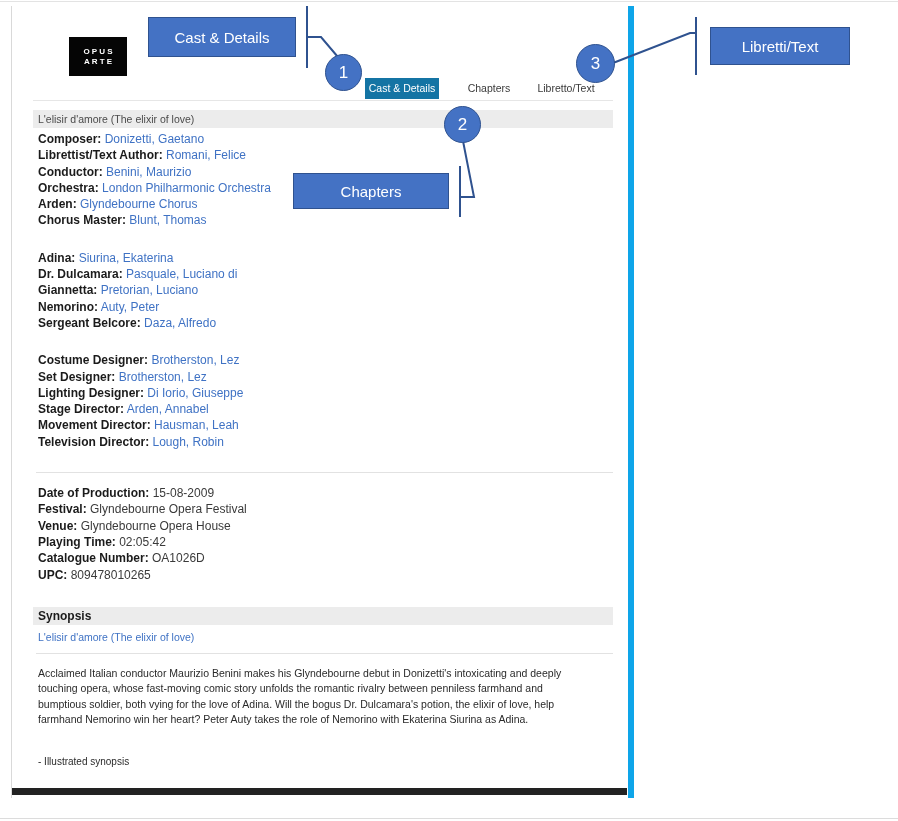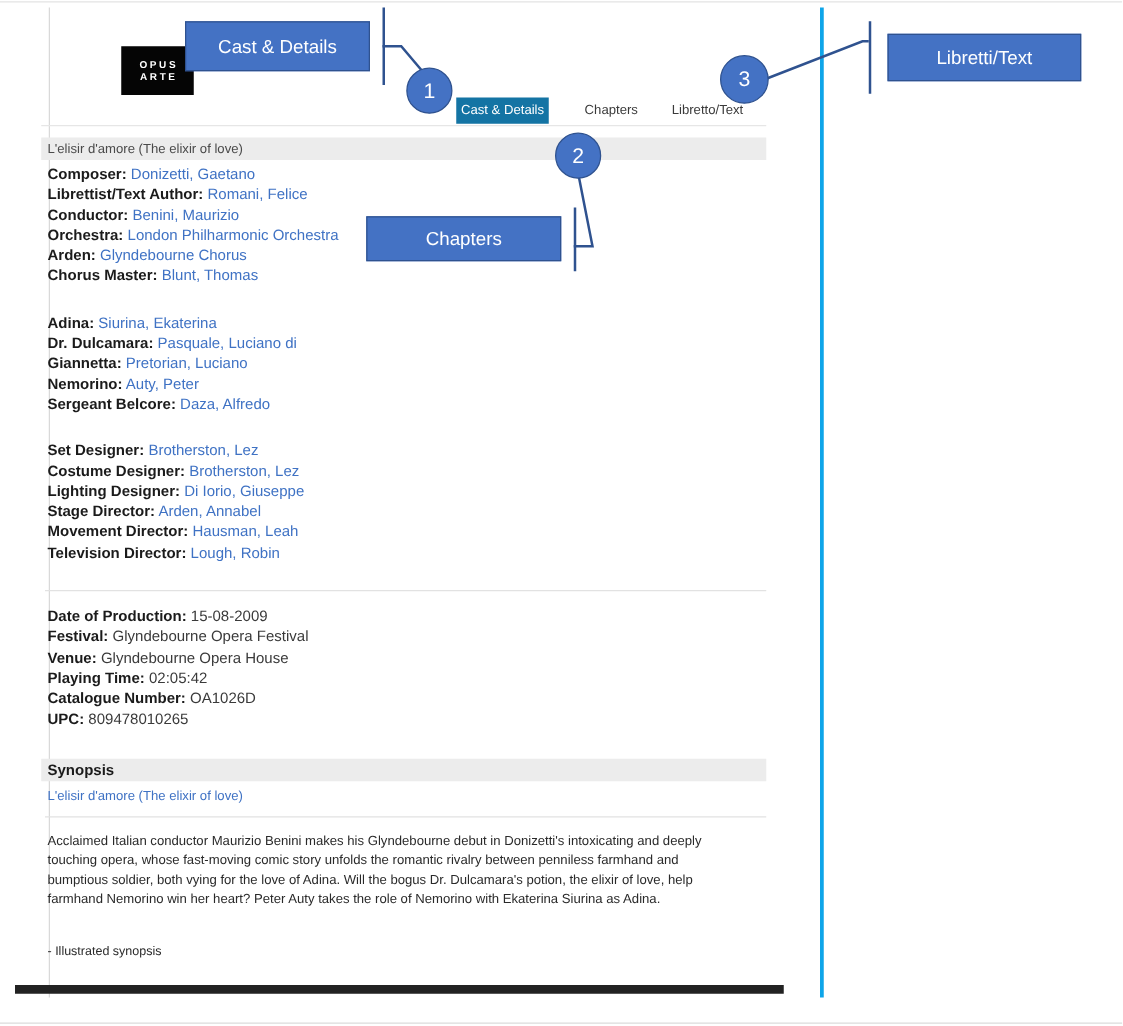--- a/index.html
+++ b/index.html
@@ -29,22 +29,21 @@
     background: #dcdcdc;
   }
 
   
   .page-panel {
     position: absolute;
     left: 11px; top: 6px;
     width: 616px; height: 792px;
     background: #ffffff;
     border-left: 1px solid #d9d9d9;
-    border-right: 3px solid #0ea5e9;
-    margin-left: 28px;
+    border-right: 6px solid #0ea5e9;
   }
   .page-footer-bar {
     position: absolute;
     left: 12px; top: 788px;
     width: 615px; height: 7px;
     background: #222222;
   }
 
   
   .logo {
@@ -194,21 +193,21 @@
   }
   svg.leaders {
     position: absolute;
     left: 0; top: 0;
     width: 898px; height: 821px;
     pointer-events: none;
   }
 
   .cb1 { left: 148px; top: 17px;  width: 148px; height: 40px; }
   .cb2 { left: 293px; top: 173px; width: 156px; height: 36px; }
-  .cb3 { left: 710px; top: 27px;  width: 155px; height: 38px; }
+  .cb3 { left: 710px; top: 27px;  width: 140px; height: 38px; }
 
   .cn1 { left: 325px; top: 54px;  width: 37px; height: 37px; }
   .cn2 { left: 444px; top: 106px; width: 37px; height: 37px; }
   .cn3 { left: 576px; top: 44px;  width: 39px; height: 39px; }
 
   .ab1 { left: 306px; top: 6px;   height: 62px; }
   .ab2 { left: 459px; top: 166px; height: 51px; }
   .ab3 { left: 695px; top: 17px;  height: 58px; }
 </style>
 </head>
@@ -289,25 +288,25 @@
       <div class="row">
         <span class="k">Sergeant Belcore:</span>
         <span class="v">Daza, Alfredo</span>
       </div>
     </div>
 
     <div class="gap-block"></div>
 
     <div class="rowlist">
       <div class="row">
+        <span class="k">Costume Designer:</span>
+        <span class="v">Brotherston, Lez</span>
+      </div>
+      <div class="row">
         <span class="k">Set Designer:</span>
-        <span class="v">Brotherston, Lez</span>
-      </div>
-      <div class="row">
-        <span class="k">Costume Designer:</span>
         <span class="v">Brotherston, Lez</span>
       </div>
       <div class="row">
         <span class="k">Lighting Designer:</span>
         <span class="v">Di Iorio, Giuseppe</span>
       </div>
       <div class="row">
         <span class="k">Stage Director:</span>
         <span class="v">Arden, Annabel</span>
       </div>

